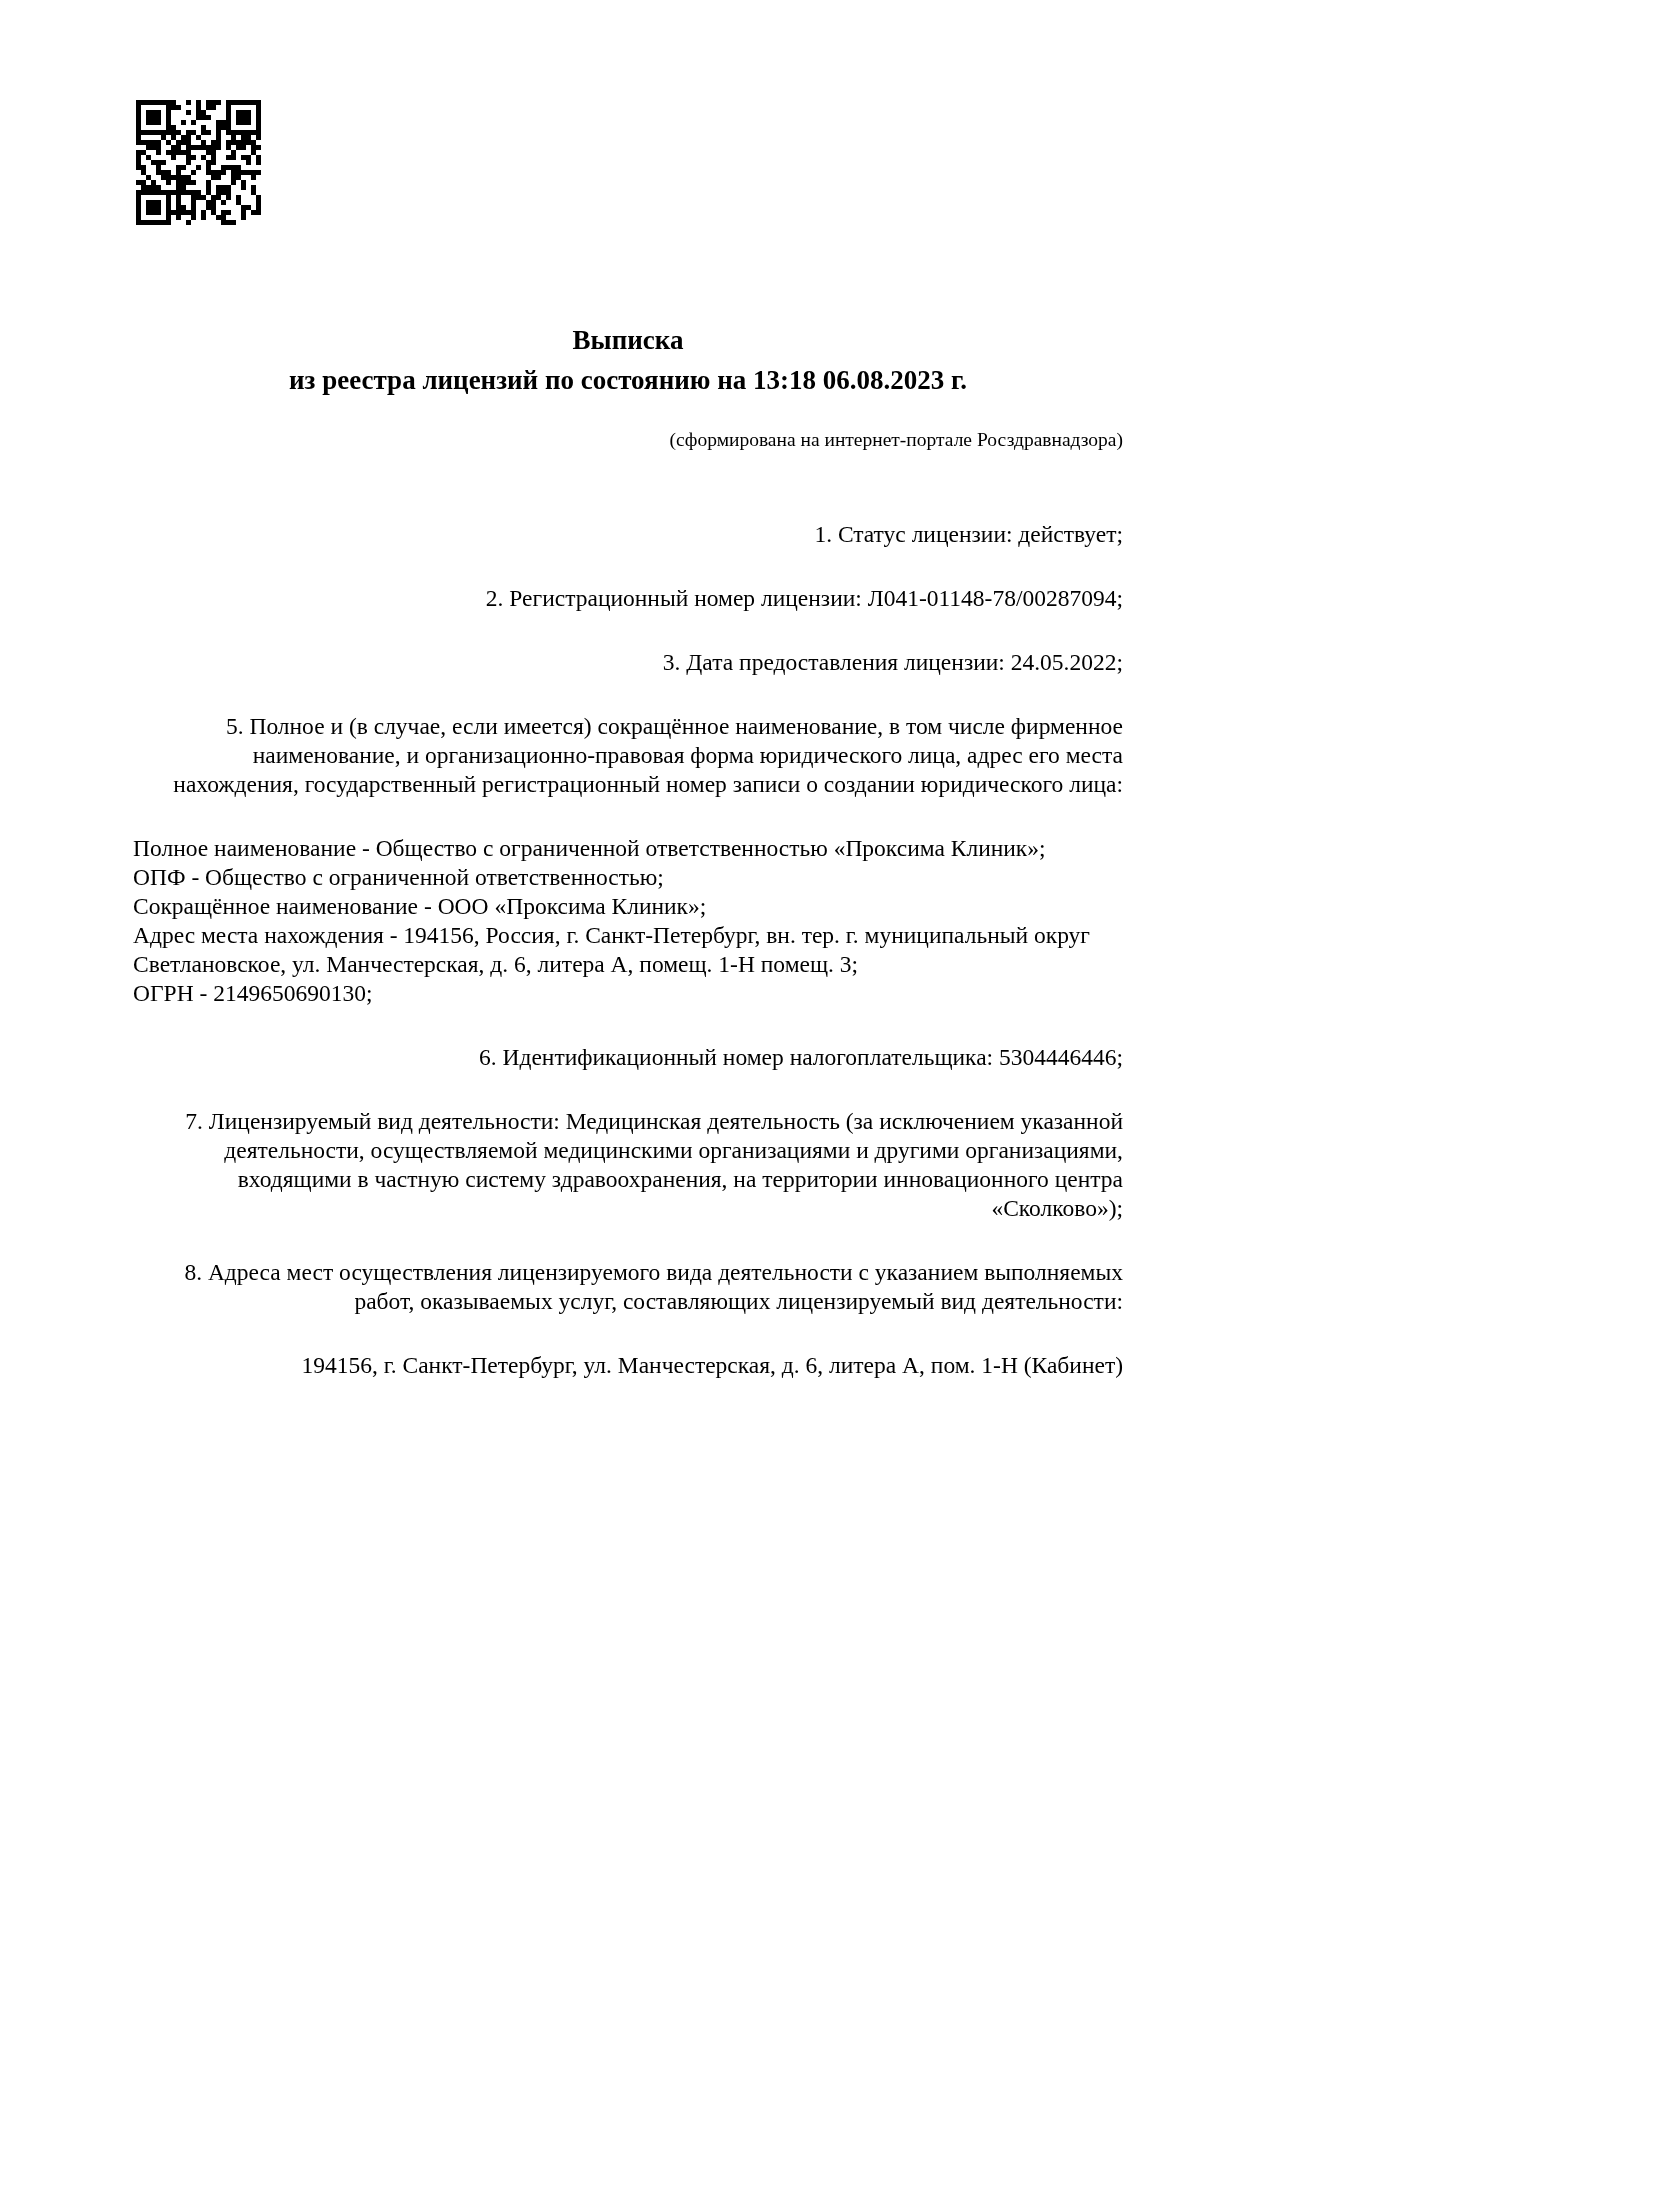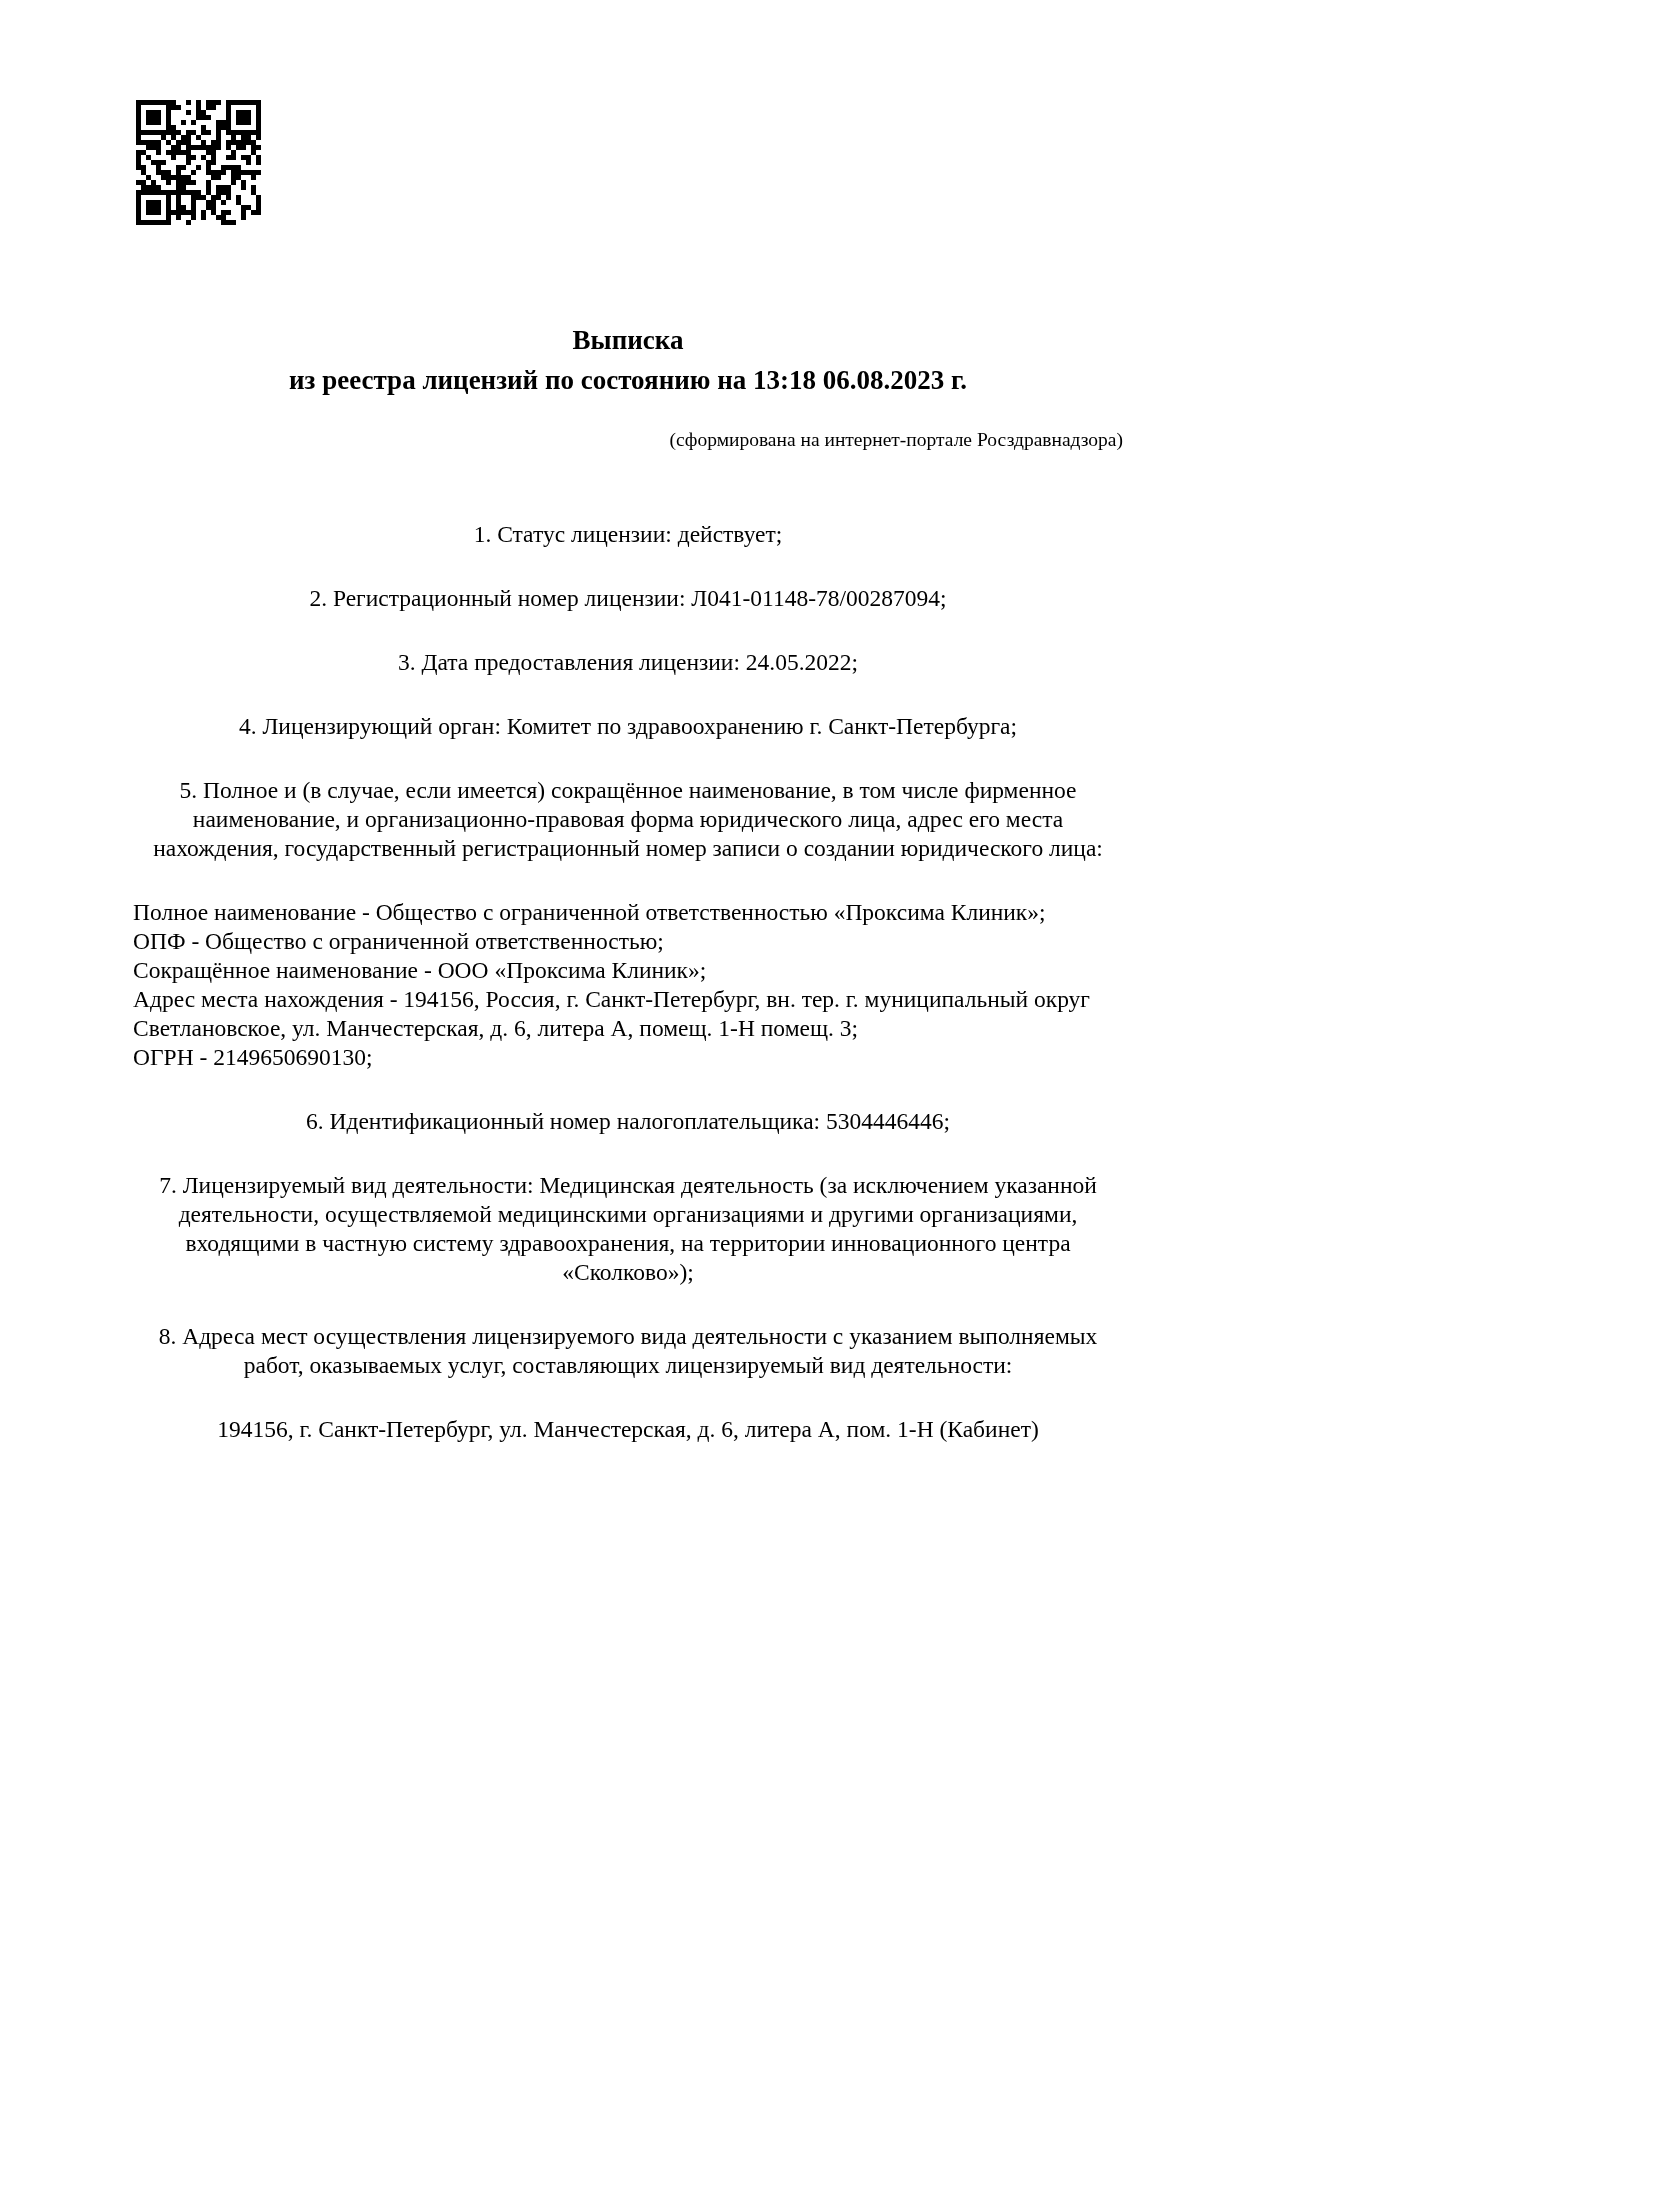--- a/index.html
+++ b/index.html
@@ -37,21 +37,21 @@
     text-align: right;
     font-size: 19.5px;
     line-height: 24px;
     margin-top: 28px;
     margin-bottom: 68px;
   }
   .para {
     font-size: 23.5px;
     line-height: 29px;
     margin: 8px 0 35px 0;
-    text-align: center;
+    text-align: right;
   }
   .block {
     margin: 17px 0 35px 0;
   }
   .block .line {
     font-size: 23.5px;
     line-height: 29px;
     margin: 0;
   }
 </style>
@@ -398,21 +398,20 @@
   </div>
 
   <div class="note">(сформирована на интернет-портале Росздравнадзора)</div>
 
   <p class="para">1. Статус лицензии: действует;</p>
 
   <p class="para">2. Регистрационный номер лицензии: Л041-01148-78/00287094;</p>
 
   <p class="para">3. Дата предоставления лицензии: 24.05.2022;</p>
 
-  <p class="para">4. Лицензирующий орган: Комитет по здравоохранению г. Санкт-Петербурга;</p>
 
   <p class="para">5. Полное и (в случае, если имеется) сокращённое наименование, в том числе фирменное наименование, и организационно-правовая форма юридического лица, адрес его места нахождения, государственный регистрационный номер записи о создании юридического лица:</p>
 
   <div class="block">
     <div class="line">Полное наименование - Общество с ограниченной ответственностью «Проксима Клиник»;</div>
     <div class="line">ОПФ - Общество с ограниченной ответственностью;</div>
     <div class="line">Сокращённое наименование - ООО «Проксима Клиник»;</div>
     <div class="line">Адрес места нахождения - 194156, Россия, г. Санкт-Петербург, вн. тер. г. муниципальный округ Светлановское, ул. Манчестерская, д. 6, литера А, помещ. 1-Н помещ. 3;</div>
     <div class="line">ОГРН - 2149650690130;</div>
   </div>

